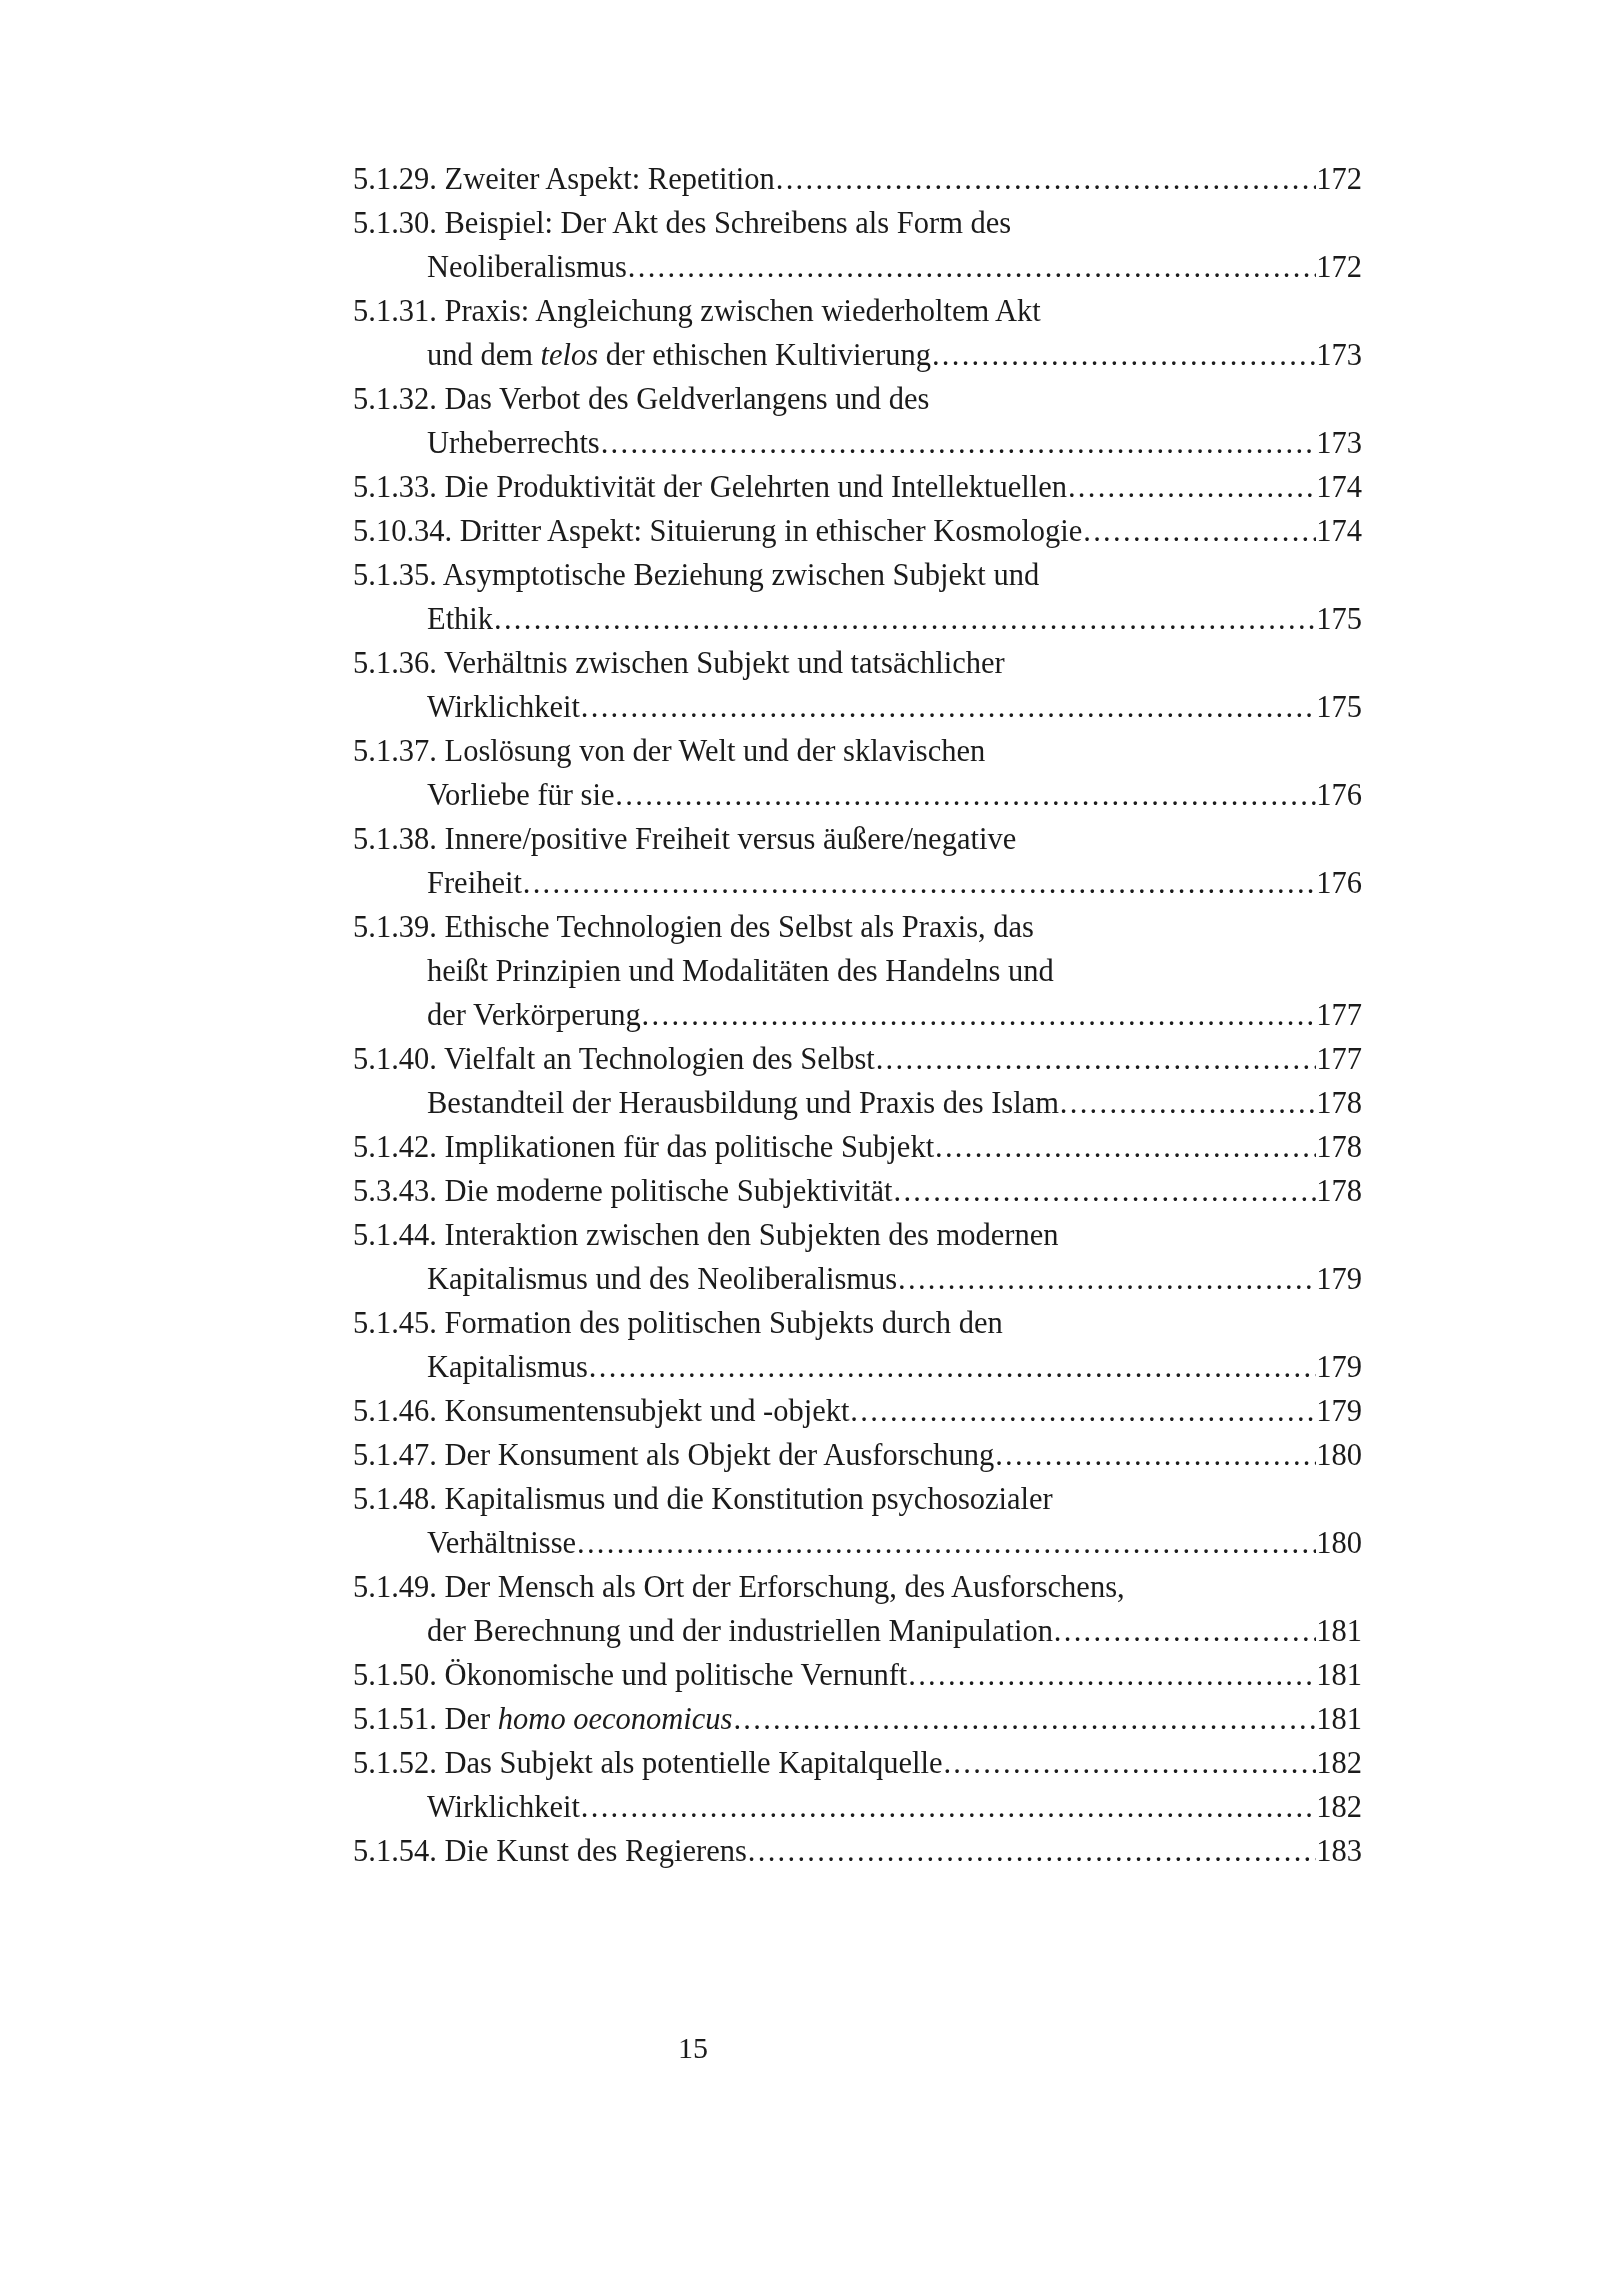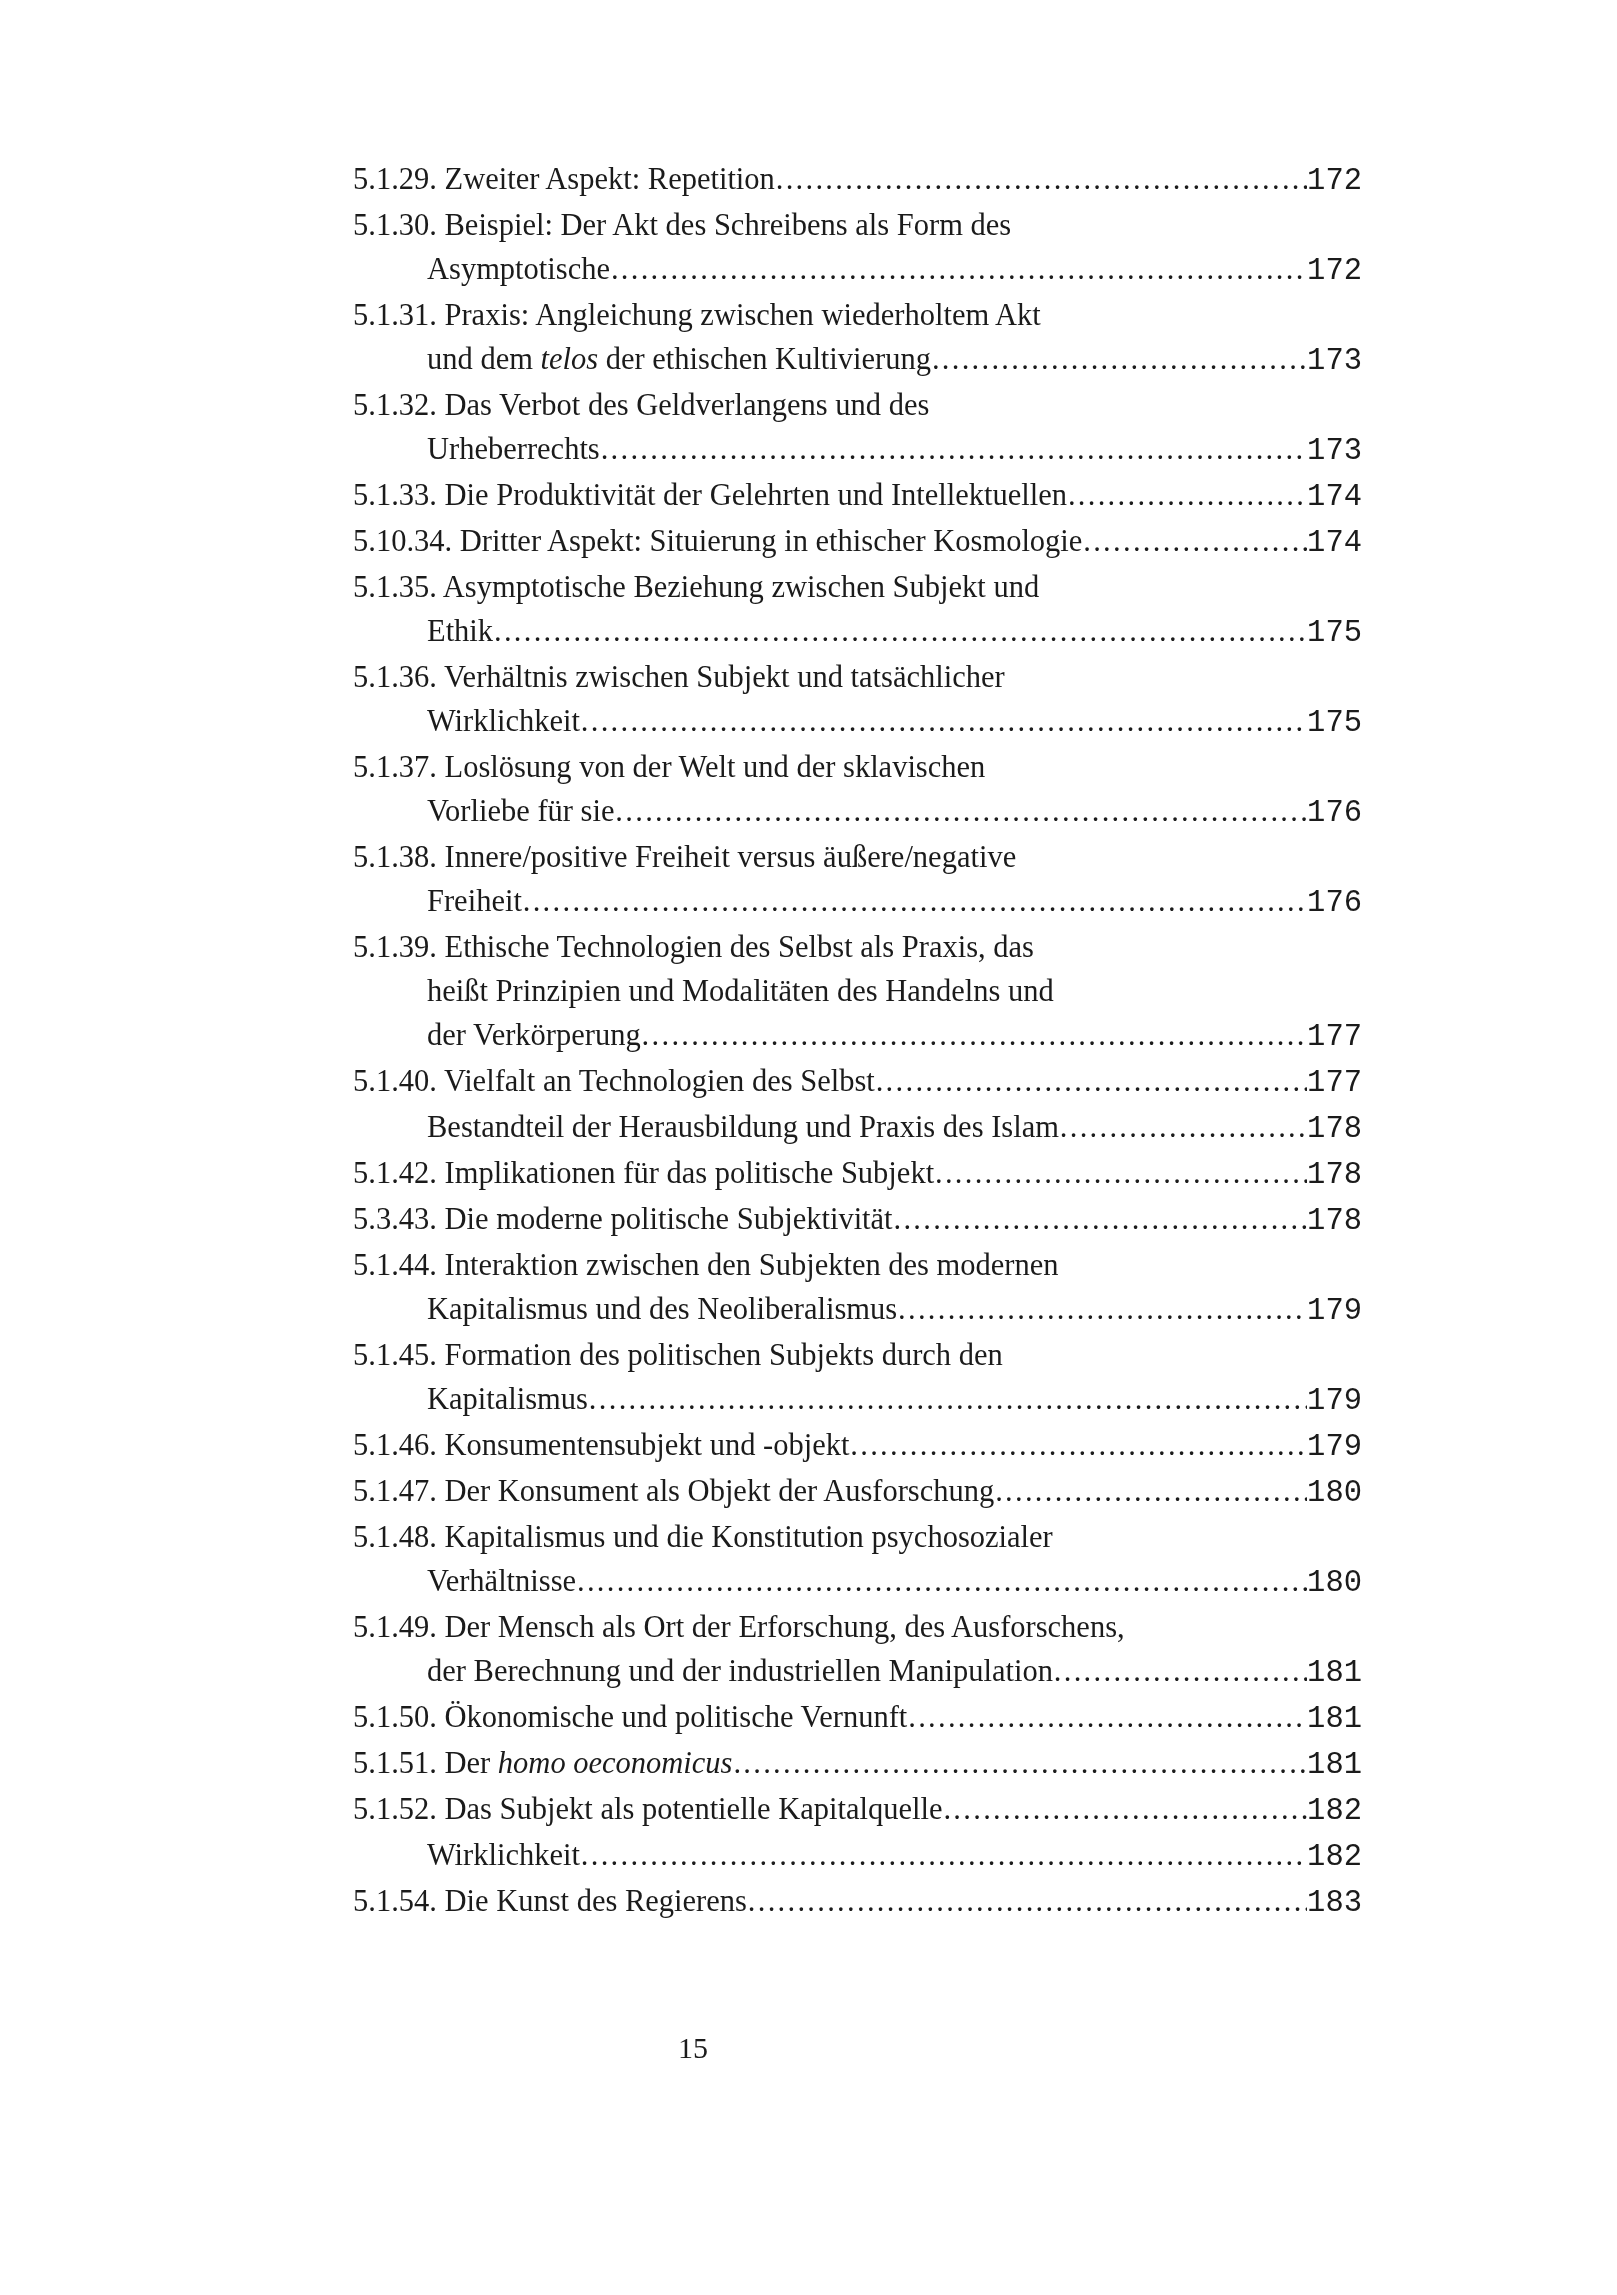--- a/index.html
+++ b/index.html
@@ -36,21 +36,21 @@
     flex: 1 1 auto;
     min-width: 0;
     overflow: hidden;
     white-space: nowrap;
     letter-spacing: 2.3px;
     margin-left: 0.9px;
   }
   .dots::after {
     content: "........................................................................................................................................................................................................";
   }
-  .pg { flex: 0 0 auto; font-family: Liberation Mono, monospace; }
+  .pg { flex: 0 0 auto; }
   .folio {
     position: absolute;
     top: 2031px;
     left: 0;
     width: 100%;
     text-align: center;
     font-size: 30px;
   }
   i { font-style: italic; }
 </style>
@@ -62,21 +62,21 @@
       <div class="entry">
         <div class="line last">
           <span class="txt">5.1.29. Zweiter Aspekt: Repetition</span>
           <span class="dots"></span>
           <span class="pg">172</span>
         </div>
       </div>
       <div class="entry">
         <div class="line"><span class="txt">5.1.30. Beispiel: Der Akt des Schreibens als Form des</span></div>
         <div class="line cont last">
-          <span class="txt">Asymptotische</span>
+          <span class="txt">Neoliberalismus</span>
           <span class="dots"></span>
           <span class="pg">172</span>
         </div>
       </div>
       <div class="entry">
         <div class="line"><span class="txt">5.1.31. Praxis: Angleichung zwischen wiederholtem Akt</span></div>
         <div class="line cont last">
           <span class="txt">und dem <i>telos</i> der ethischen Kultivierung</span>
           <span class="dots"></span>
           <span class="pg">173</span>

